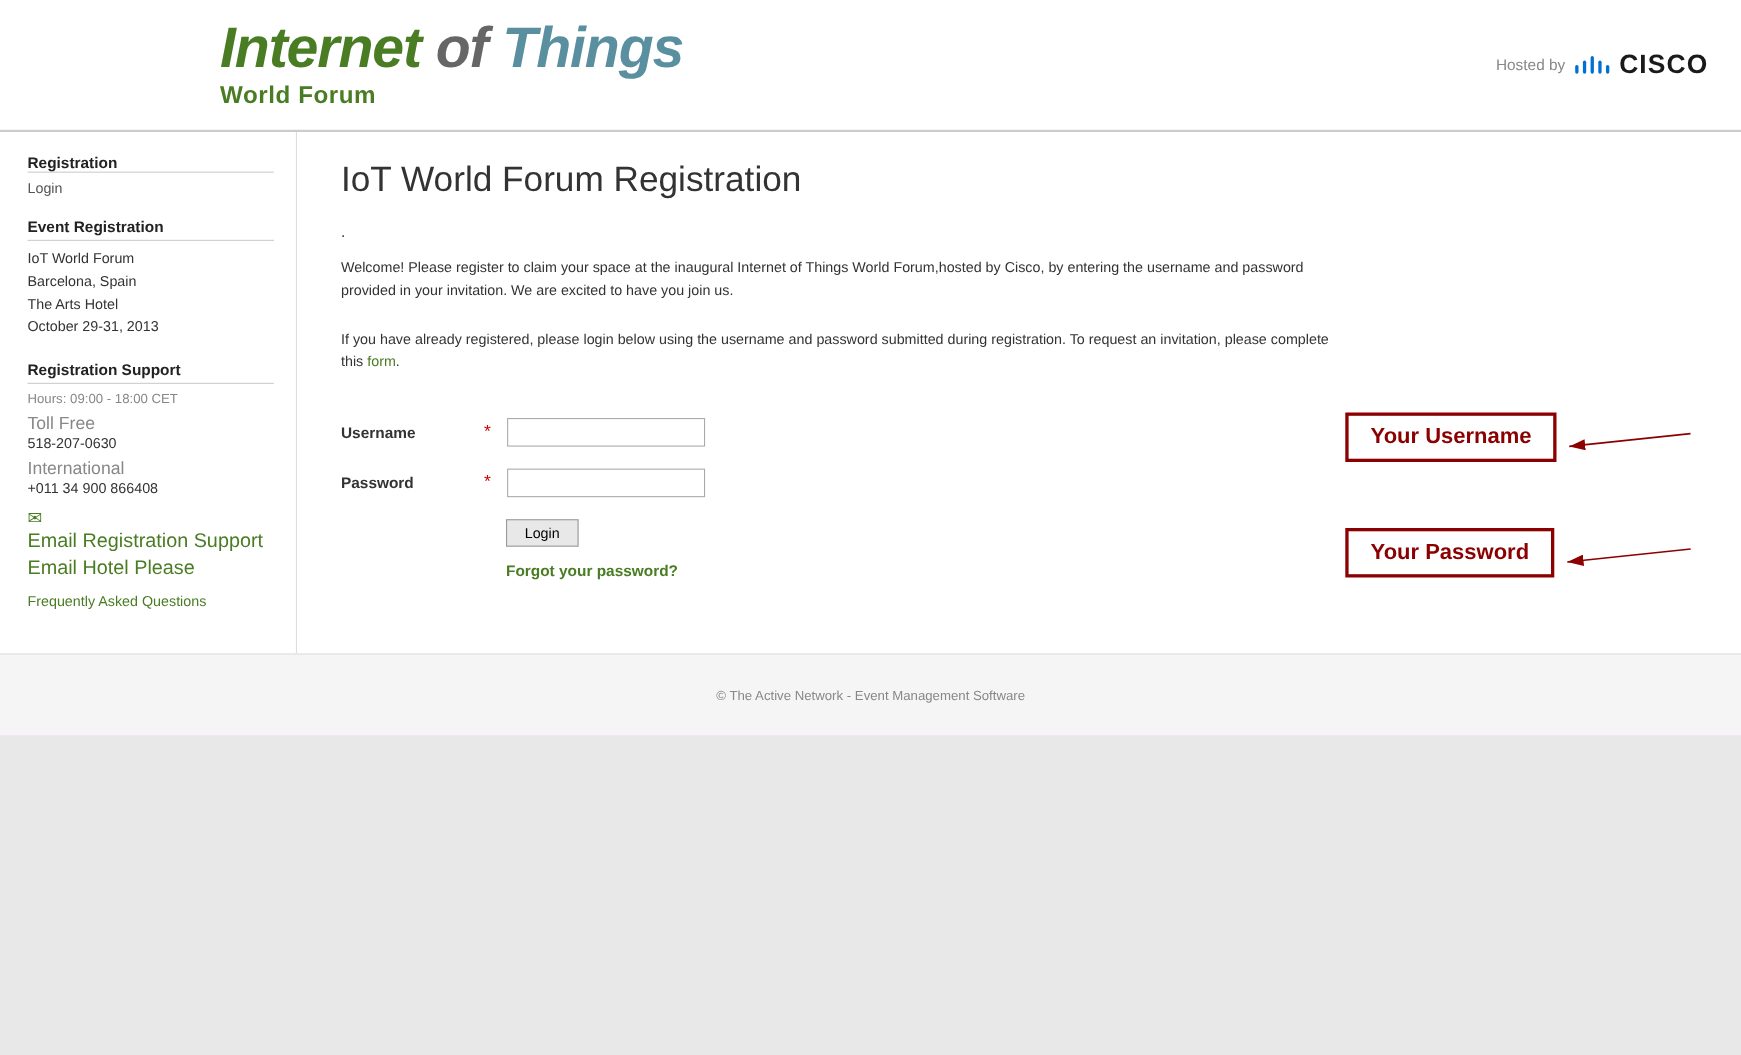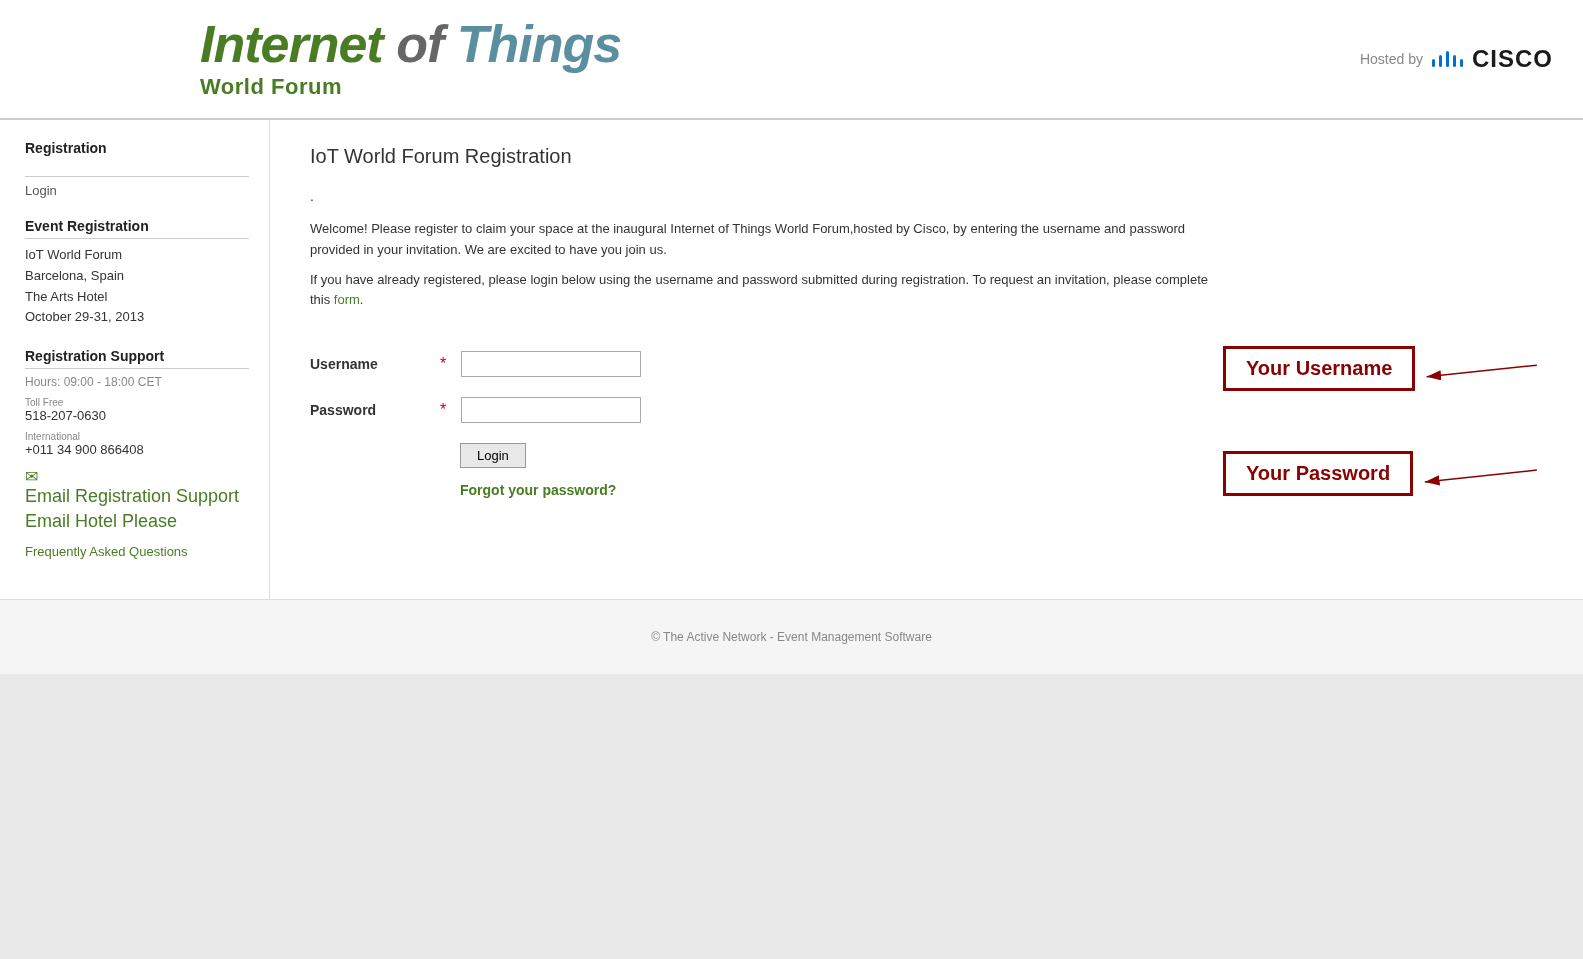--- a/index.html
+++ b/index.html
@@ -85,21 +85,21 @@
       min-width: 270px;
       padding: 20px 20px 20px 25px;
       background: #fff;
       border-right: 1px solid #ddd;
     }
     .sidebar-section-title {
       font-weight: bold;
       font-size: 14px;
       color: #222;
       margin-bottom: 4px;
-      padding-bottom: 20px;
+      padding-bottom: 0;
       border-bottom: 1px solid #ccc;
     }
     .sidebar-link {
       display: block;
       color: #555;
       font-size: 13px;
       margin: 6px 0;
       text-decoration: none;
       cursor: pointer;
     }
@@ -127,21 +127,21 @@
       padding-bottom: 4px;
       border-bottom: 1px solid #ccc;
     }
     .sidebar-hours {
       color: #888;
       font-size: 12px;
       margin-bottom: 8px;
     }
     .sidebar-phone-label {
       color: #888;
-      font-size: 10px;
+      font-size: 16px;
     }
     .sidebar-phone-number {
       font-size: 13px;
       color: #333;
       margin-bottom: 8px;
     }
     .sidebar-email-icon {
       color: #4a7c23;
       font-size: 16px;
       display: inline-block;
@@ -162,35 +162,35 @@
       margin-top: 12px;
     }
 
     
     #content {
       flex: 1;
       padding: 25px 40px;
       background: #fff;
     }
     #page-title {
-      font-size: 20px;
+      font-size: 32px;
       font-weight: normal;
       color: #333;
       margin-bottom: 20px;
     }
     .content-dot {
       color: #333;
       margin-bottom: 15px;
       font-size: 14px;
     }
     .welcome-text {
       font-size: 13px;
       color: #333;
       line-height: 1.6;
-      margin-bottom: 9px;
+      margin-bottom: 24px;
       max-width: 900px;
     }
     .already-text {
       font-size: 13px;
       color: #333;
       line-height: 1.6;
       margin-bottom: 30px;
       max-width: 900px;
     }
     .green-link {

